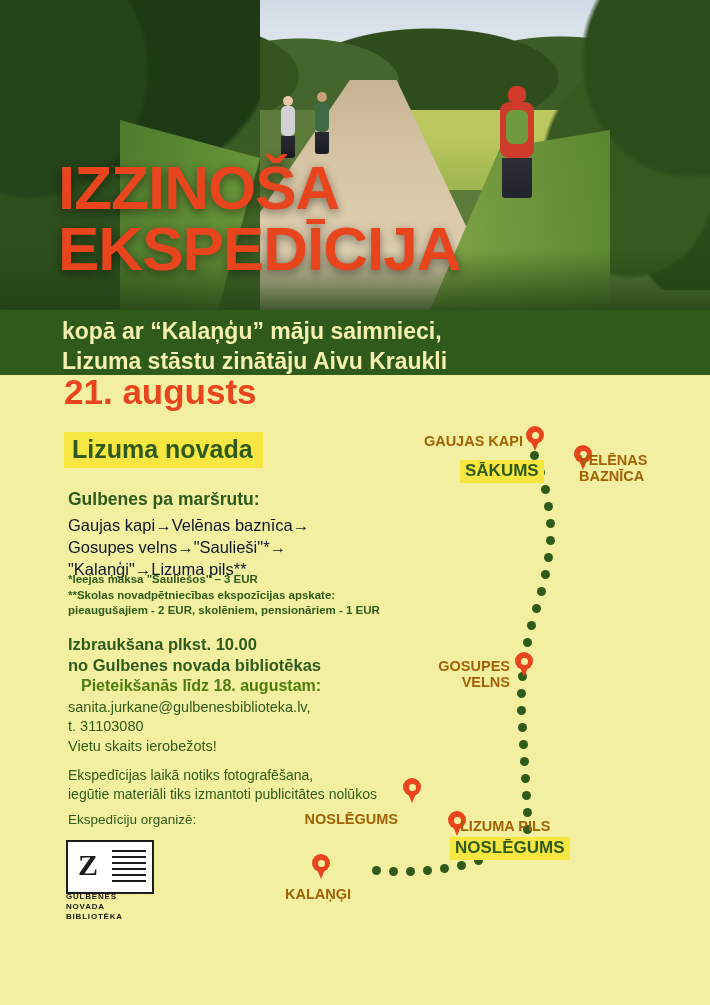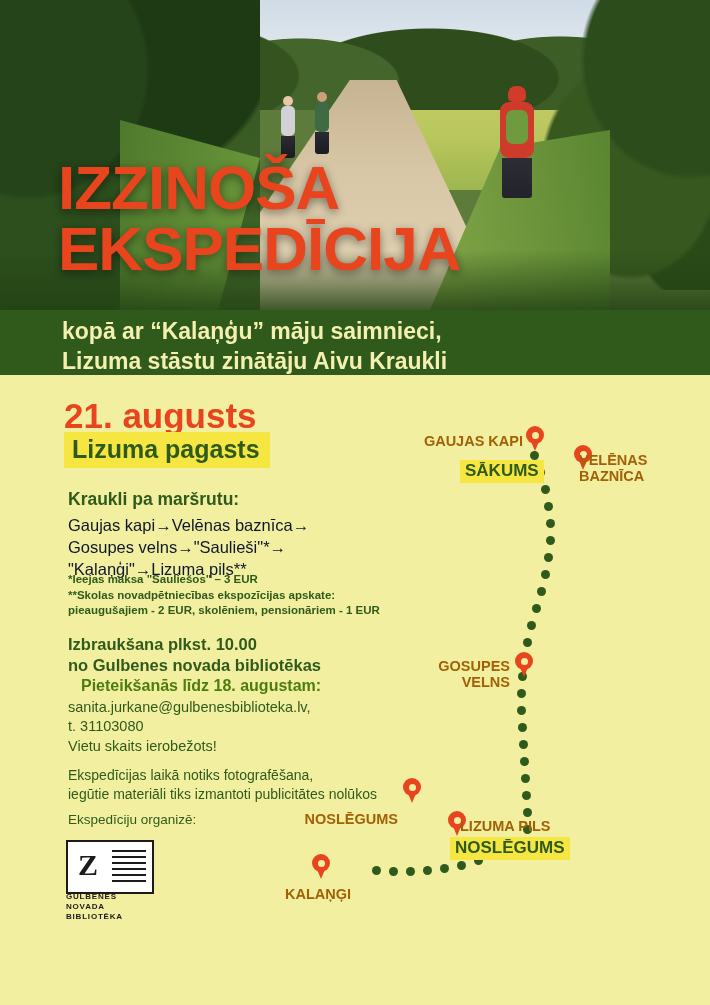--- a/index.html
+++ b/index.html
@@ -154,21 +154,21 @@
     color: #f3f0b0;
     font-size: 23px;
     font-weight: bold;
     line-height: 1.32;
     white-space: pre-line;
   }
 
   
   .date {
     position: absolute;
-    left: 64px; top: 396px;
+    left: 64px; top: 372px;
     color: #e8441d;
     font-size: 35px;
     font-weight: bold;
   }
   .parish {
     position: absolute;
     left: 64px; top: 432px;
     background: #f5e642;
     color: #2f5a1c;
     font-size: 25px;
@@ -351,23 +351,23 @@
 
   <div class="title">IZZINOŠA
 EKSPEDĪCIJA</div>
 
   <div class="greenbar">
     <div class="sub">kopā ar “Kalaņģu” māju saimnieci,
 Lizuma stāstu zinātāju Aivu Kraukli</div>
   </div>
 
   <div class="date">21. augusts</div>
-  <div class="parish">Lizuma pagasts</div>
-
-  <div class="h-route">Kraukli  pa maršrutu:</div>
+  <div class="parish">Lizuma novada</div>
+
+  <div class="h-route">Gulbenes  pa maršrutu:</div>
   <div class="route">Gaujas kapi→Velēnas baznīca→
 Gosupes velns→"Saulieši"*→
 "Kalaņģi"→Lizuma pils**</div>
   <div class="notes">*Ieejas maksa "Sauliešos" – 3 EUR
 **Skolas novadpētniecības ekspozīcijas apskate:
 pieaugušajiem - 2 EUR, skolēniem, pensionāriem - 1 EUR</div>
   <div class="depart">Izbraukšana plkst. 10.00
 no Gulbenes novada bibliotēkas</div>
   <div class="register-h">Pieteikšanās līdz 18. augustam:</div>
   <div class="register-c">sanita.jurkane@gulbenesbiblioteka.lv,

